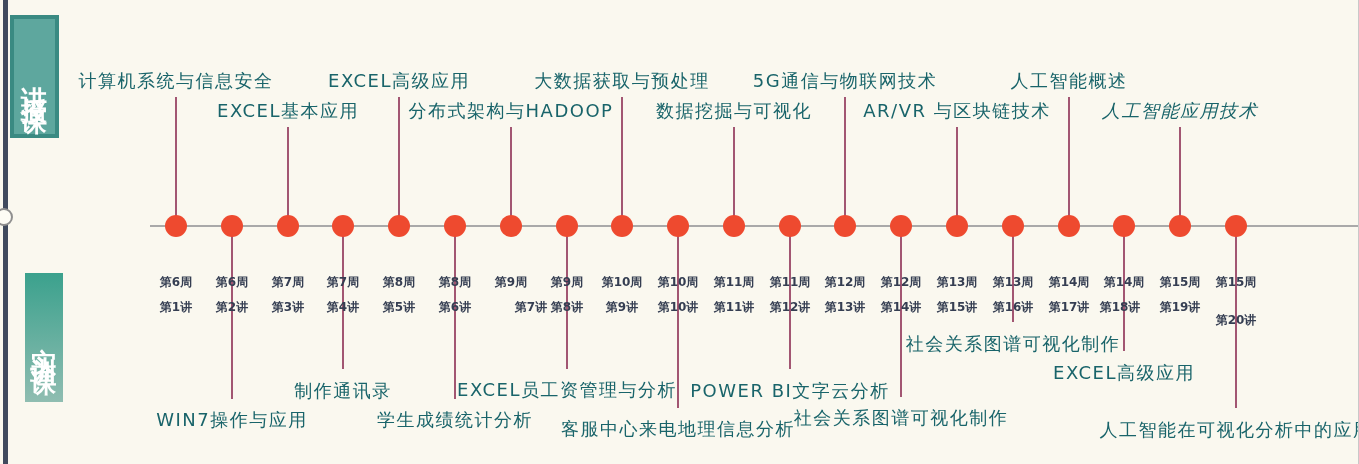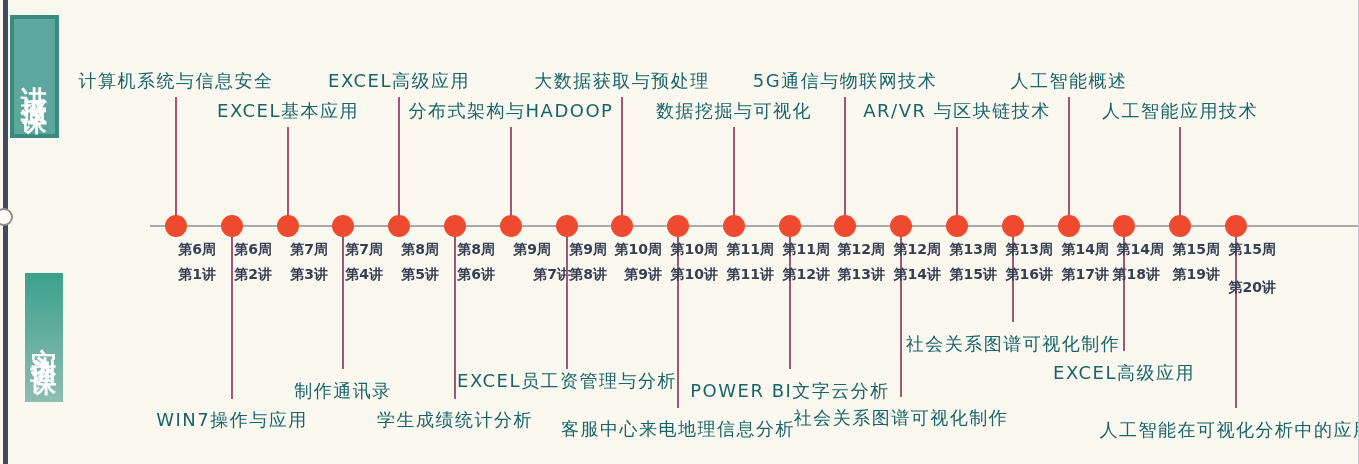--- a/index.html
+++ b/index.html
@@ -45,23 +45,24 @@
   }
   .dot{
     position:absolute;width:22px;height:22px;border-radius:50%;
     background:var(--dot,#ee4a2f);
   }
   .connector{
     position:absolute;width:2px;
     background:var(--connector,#a25672);
   }
   .wk{
-    position:absolute;width:80px;text-align:right;
-    font-size:14px;font-weight:bold;line-height:1;
+    position:absolute;width:80px;text-align:center;
+    font-size:12px;font-weight:bold;line-height:1;
     color:var(--week-text,#353e52);
+    margin-top:34px;
   }
   .topic{
     position:absolute;width:340px;text-align:center;
     font-size:18px;letter-spacing:1.5px;line-height:1;
     color:var(--topic-text,#19646a);
     white-space:nowrap;
   }
 </style>
 </head>
 <body>
@@ -113,21 +114,21 @@
       <div class="topic" style="left: 285px; top: 411px;">学生成绩统计分析</div>
       <div class="connector" style="left: 510px; top: 127px; height: 99px;"></div>
       <div class="dot" style="left: 500px; top: 215px;"></div>
       <div class="wk" style="left: 471px; top: 242px;">第9周</div>
       <div class="wk" style="left: 471px; top: 267px; padding-left: 20px;">第7讲</div>
       <div class="topic" style="left: 341px; top: 102px;">分布式架构与HADOOP</div>
       <div class="connector" style="left: 566px; top: 226px; height: 143px;"></div>
       <div class="dot" style="left: 556px; top: 215px;"></div>
       <div class="wk" style="left: 527px; top: 242px;">第9周</div>
       <div class="wk" style="left: 527px; top: 267px;">第8讲</div>
-      <div class="topic" style="left: 397px; top: 372px; text-align: center;">EXCEL员工资管理与分析</div>
+      <div class="topic" style="left: 397px; top: 381px; text-align: center;">EXCEL员工资管理与分析</div>
       <div class="connector" style="left: 621px; top: 97px; height: 129px;"></div>
       <div class="dot" style="left: 611px; top: 215px;"></div>
       <div class="wk" style="left: 582px; top: 242px;">第10周</div>
       <div class="wk" style="left: 582px; top: 267px;">第9讲</div>
       <div class="topic" style="left: 452px; top: 72px;">大数据获取与预处理</div>
       <div class="connector" style="left: 677px; top: 226px; height: 182px;"></div>
       <div class="dot" style="left: 667px; top: 215px;"></div>
       <div class="wk" style="left: 638px; top: 242px;">第10周</div>
       <div class="wk" style="left: 638px; top: 267px;">第10讲</div>
       <div class="topic" style="left: 508px; top: 421px; font-family: Liberation Mono, monospace;">客服中心来电地理信息分析</div>
@@ -168,20 +169,20 @@
       <div class="topic" style="left: 899px; top: 72px;">人工智能概述</div>
       <div class="connector" style="left: 1123px; top: 226px; height: 125px;"></div>
       <div class="dot" style="left: 1113px; top: 215px;"></div>
       <div class="wk" style="left: 1084px; top: 242px;">第14周</div>
       <div class="wk" style="left: 1080px; top: 267px;">第18讲</div>
       <div class="topic" style="left: 954px; top: 364px;">EXCEL高级应用</div>
       <div class="connector" style="left: 1179px; top: 127px; height: 99px;"></div>
       <div class="dot" style="left: 1169px; top: 215px;"></div>
       <div class="wk" style="left: 1140px; top: 242px;">第15周</div>
       <div class="wk" style="left: 1140px; top: 267px;">第19讲</div>
-      <div class="topic" style="left: 1010px; top: 102px;">人工智能应用技术</div>
+      <div class="topic" style="left: 1010px; top: 102px; font-style: italic;">人工智能应用技术</div>
       <div class="connector" style="left: 1235px; top: 226px; height: 182px;"></div>
       <div class="dot" style="left: 1225px; top: 215px;"></div>
       <div class="wk" style="left: 1196px; top: 242px;">第15周</div>
       <div class="wk" style="left: 1196px; top: 280px;">第20讲</div>
       <div class="topic" style="left: 1066px; top: 421px;">人工智能在可视化分析中的应用</div>
     </div>
 </div>
 
 </body></html>

